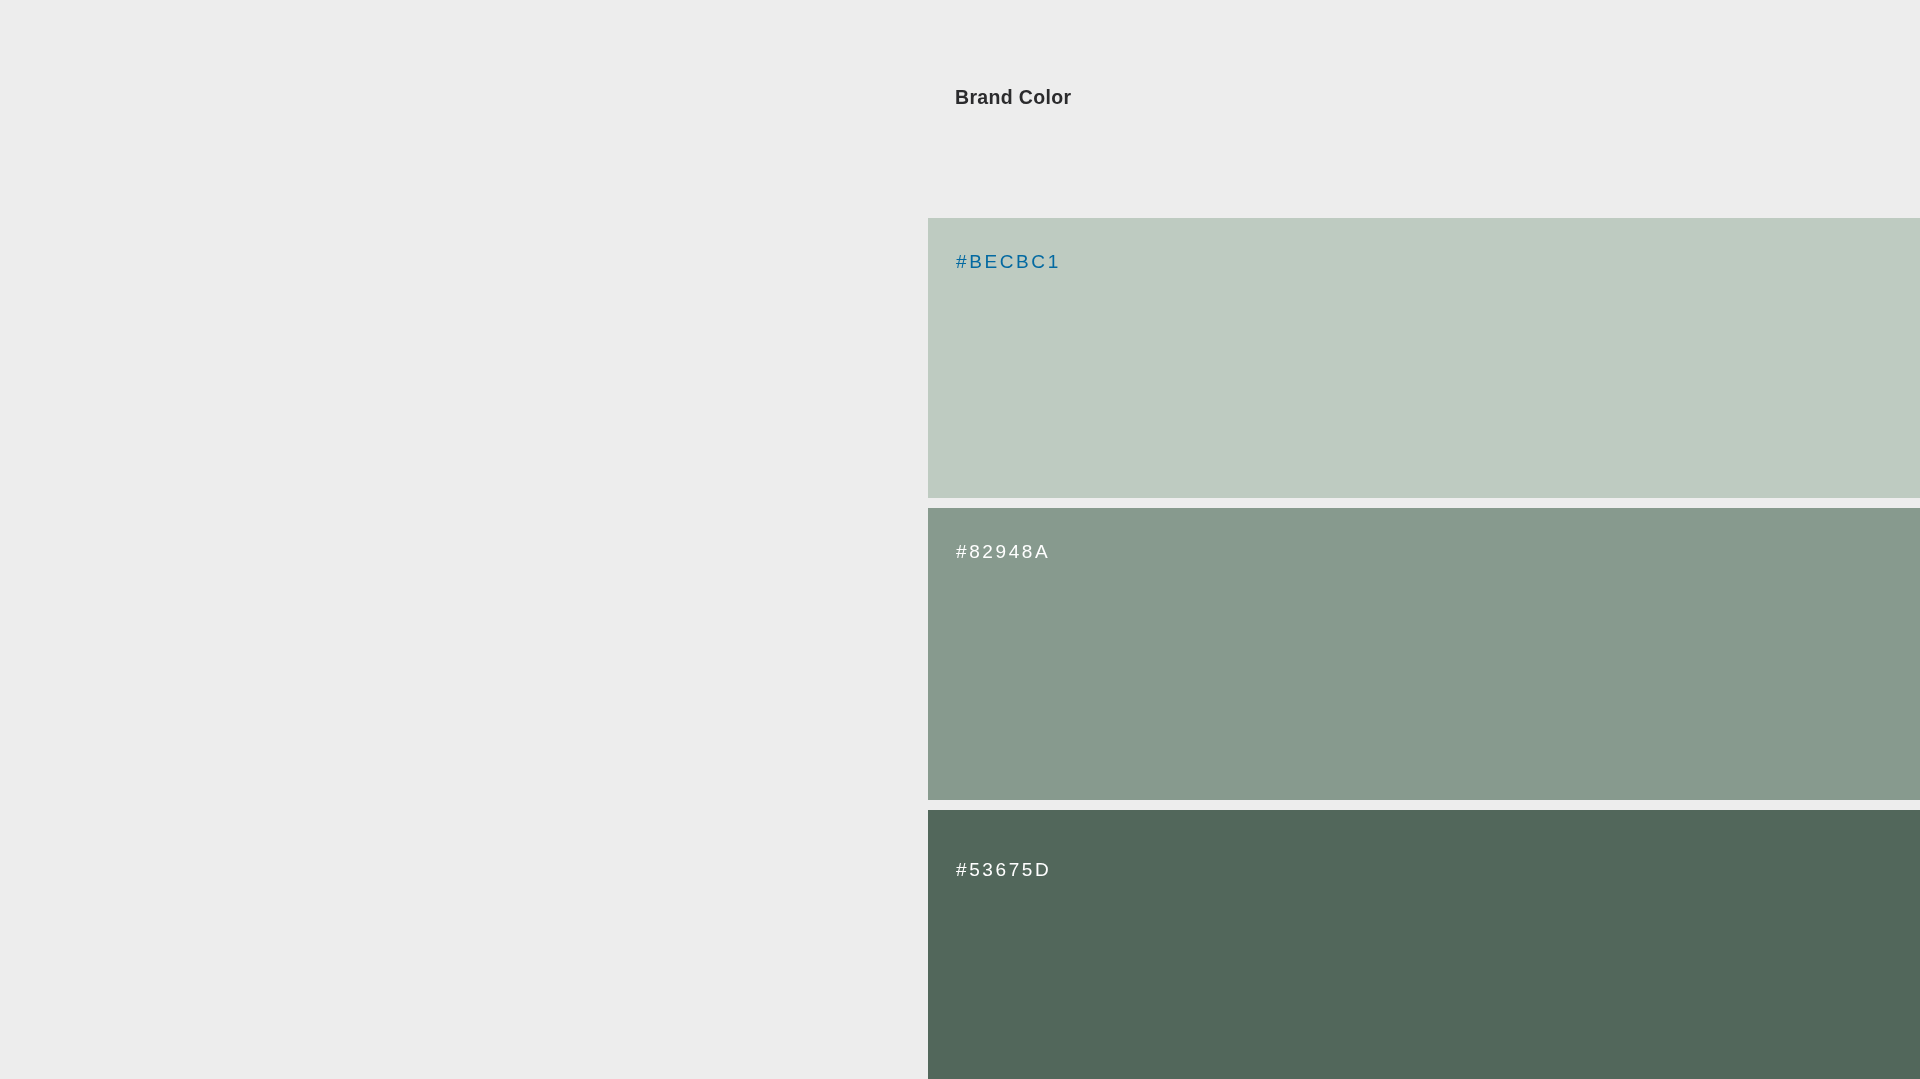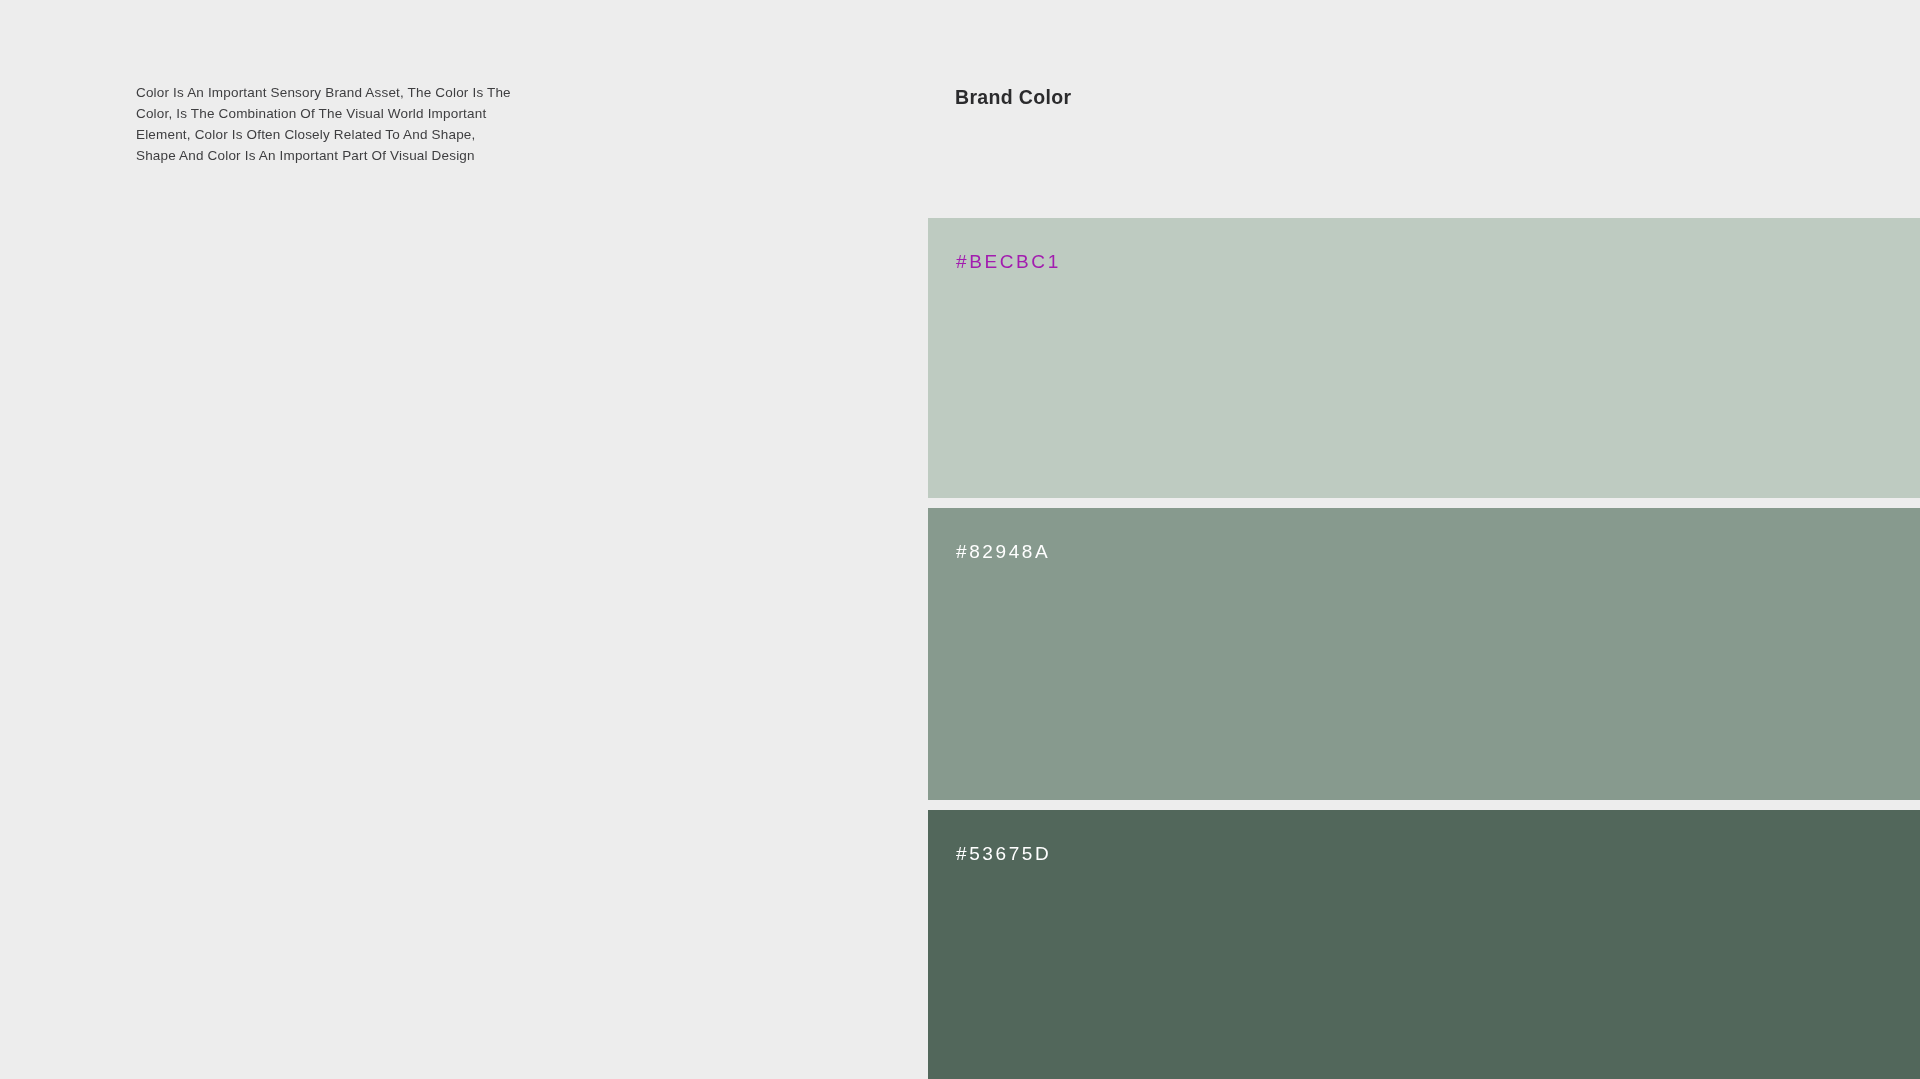--- a/index.html
+++ b/index.html
@@ -78,35 +78,31 @@
     letter-spacing: 2.6px;
     font-weight: 400;
     white-space: nowrap;
   }
 </style>
 </head>
 <body style="background: rgb(237, 237, 237);">
 
 <div id="page" style="background: rgb(237, 237, 237);">
 
-  <p class="description">Color Is An Important Sensory Brand Asset, The Color Is The
-Color, Is The Combination Of The Visual World Important
-Element, Color Is Often Closely Related To And Shape,
-Shape And Color Is An Important Part Of Visual Design</p>
 
   <h2 class="section-title">Brand Color</h2>
 
   <div class="swatch-stack">
 
     <div class="swatch swatch-1" style="background-color: rgb(190, 203, 193);">
-      <span class="swatch-label" style="color: #a21caf;">#BECBC1</span>
+      <span class="swatch-label" style="color: #0369a1;">#BECBC1</span>
     </div>
 
     <div class="swatch swatch-2" style="background-color: rgb(135, 154, 142);">
       <span class="swatch-label" style="color: rgb(255, 255, 255);">#82948A</span>
     </div>
 
     <div class="swatch swatch-3" style="background-color: rgb(82, 103, 91);">
-      <span class="swatch-label" style="color: rgb(255, 255, 255);">#53675D</span>
+      <span class="swatch-label" style="color: rgb(255, 255, 255); margin-top: 16px;">#53675D</span>
     </div>
 
   </div>
 </div>
 
 </body></html>

